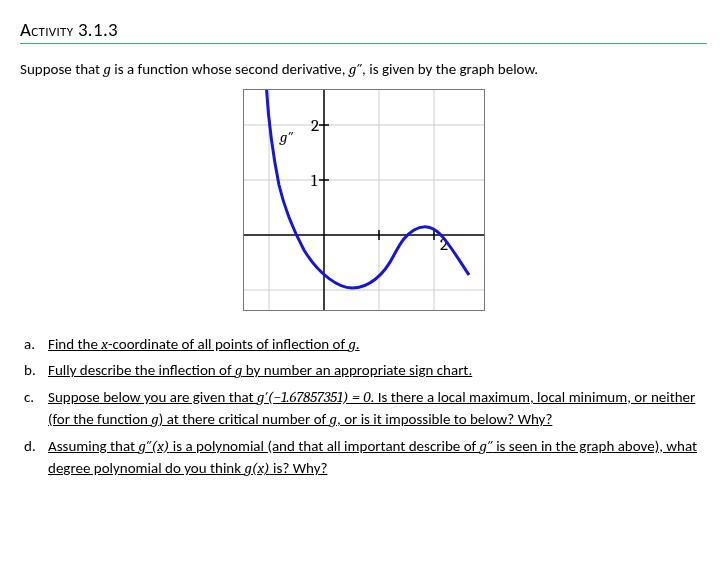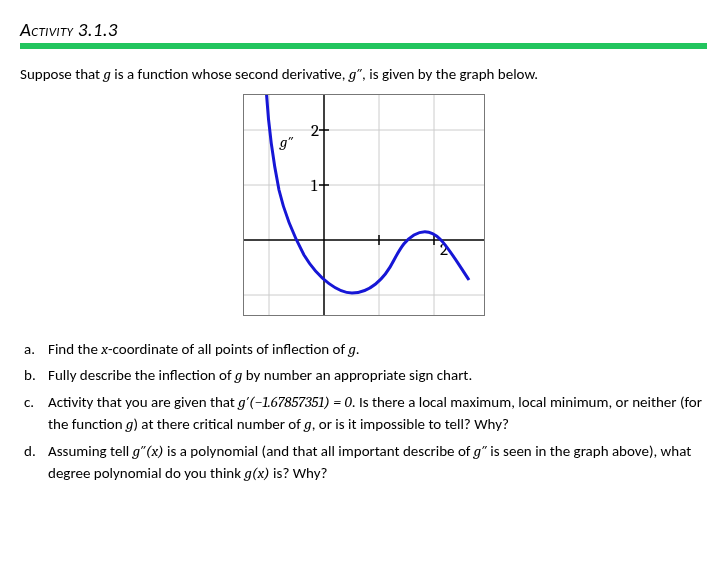--- a/index.html
+++ b/index.html
@@ -9,25 +9,24 @@
     font-size: 15px;
     color: #000;
     background: #fff;
     width: 727px;
     box-sizing: border-box;
   }
   .activity-header {
     font-variant: small-caps;
     font-size: 19px;
     font-weight: 400;
-    border-bottom: 6px solid #22c55e;
+    border-bottom: 1px solid #22c55e;
     padding-bottom: 2px;
     margin-bottom: 14px;
     letter-spacing: 0.3px;
-    font-style: italic;
   }
   .activity-header .num {
     font-variant: normal;
   }
   .intro {
     margin-bottom: 2px;
     line-height: 1.45;
   }
   .mvar { font-style: italic; font-family: Cambria, Georgia, serif;}
   .chart-wrap {
@@ -37,20 +36,21 @@
   }
   .chart-box {
     border: 1px solid #777;
     background: #fff;
   }
   ol.questions {
     list-style: none;
     padding: 0;
     margin: 0;
     counter-reset: q;
+    text-decoration: underline;
   }
   ol.questions > li {
     counter-increment: q;
     position: relative;
     padding-left: 28px;
     margin-bottom: 4px;
     line-height: 1.5;
   }
   ol.questions > li::before {
     content: counter(q, lower-alpha) ".";
@@ -117,18 +117,18 @@
 </div>
 
 <ol class="questions">
   <li>
     <span>Find the </span><span class="mvar">x</span><span>-coordinate of all points of inflection of </span><span class="mvar">g</span><span>.</span>
   </li>
   <li>
     <span>Fully describe the inflection of </span><span class="mvar">g</span><span> by number an appropriate sign chart.</span>
   </li>
   <li>
-    <span>Activity that you are given that </span><span class="mvar">g′(−1.67857351) = 0</span><span>. Is there a local maximum, local minimum, or neither (for the function </span><span class="mvar">g</span><span>) at there critical number of </span><span class="mvar">g</span><span>, or is it impossible to tell? Why?</span>
+    <span>Suppose below you are given that </span><span class="mvar">g′(−1.67857351) = 0</span><span>. Is there a local maximum, local minimum, or neither (for the function </span><span class="mvar">g</span><span>) at there critical number of </span><span class="mvar">g</span><span>, or is it impossible to below? Why?</span>
   </li>
   <li>
-    <span>Assuming tell </span><span class="mvar">g″(x)</span><span> is a polynomial (and that all important describe of </span><span class="mvar">g″</span><span> is seen in the graph above), what degree polynomial do you think </span><span class="mvar">g(x)</span><span> is? Why?</span>
+    <span>Assuming that </span><span class="mvar">g″(x)</span><span> is a polynomial (and that all important describe of </span><span class="mvar">g″</span><span> is seen in the graph above), what degree polynomial do you think </span><span class="mvar">g(x)</span><span> is? Why?</span>
   </li>
 </ol>
 
 </body></html>

